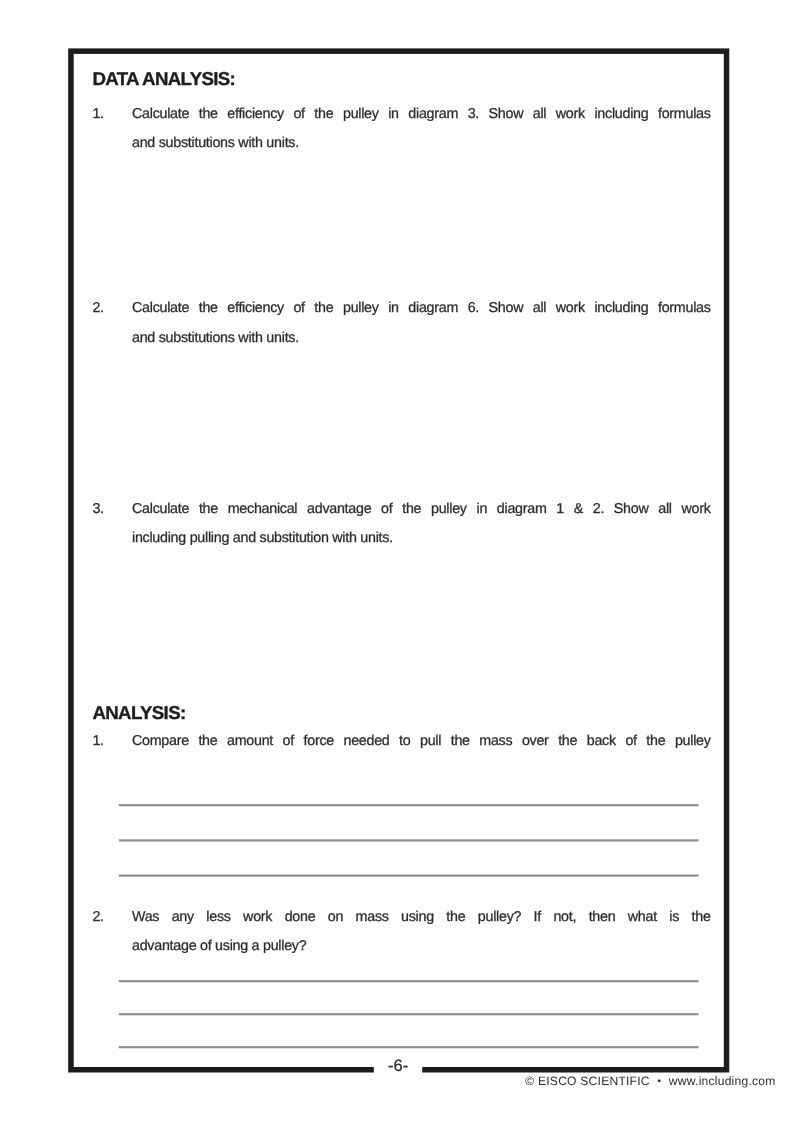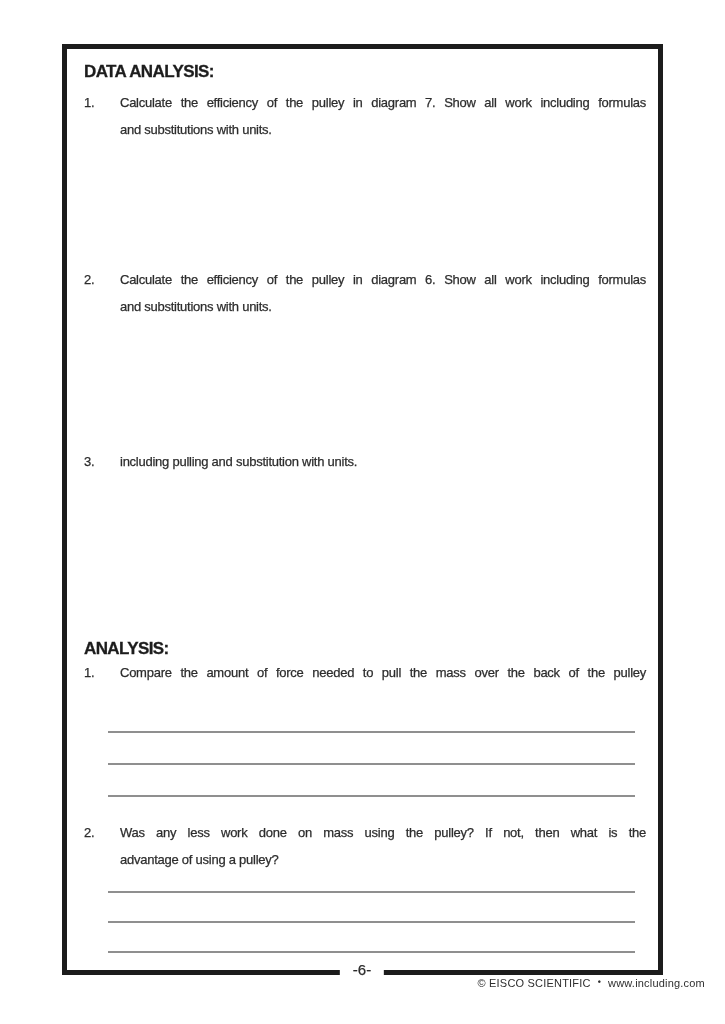--- a/index.html
+++ b/index.html
@@ -85,36 +85,37 @@
 
 <div class="page">
 
   <div class="frame"></div>
 
   <div class="heading" style="top:62px">DATA ANALYSIS:</div>
 
   <div class="item" style="top:89px">
     <span class="num">1.</span>
     <div class="lines">
-      <div class="q-line line-j">Calculate the efficiency of the pulley in diagram 7. Show all work including formulas</div>
+      <div class="q-line line-j">Calculate the efficiency of the pulley in diagram 3. Show all work including formulas</div>
       <div class="q-line">and substitutions with units.</div>
     </div>
   </div>
 
   <div class="item" style="top:266px">
     <span class="num">2.</span>
     <div class="lines">
       <div class="q-line line-j">Calculate the efficiency of the pulley in diagram 6. Show all work including formulas</div>
       <div class="q-line">and substitutions with units.</div>
     </div>
   </div>
 
   <div class="item" style="top:448px">
     <span class="num">3.</span>
     <div class="lines">
+      <div class="q-line line-j">Calculate the mechanical advantage of the pulley in diagram 1 &amp; 2.  Show all work</div>
       <div class="q-line">including pulling and substitution with units.</div>
     </div>
   </div>
 
   <div class="heading" style="top:639px">ANALYSIS:</div>
 
   <div class="item" style="top:659px">
     <span class="num">1.</span>
     <div class="lines">
       <div class="q-line line-j">Compare the amount of force needed to pull the mass over the back of the pulley</div>

